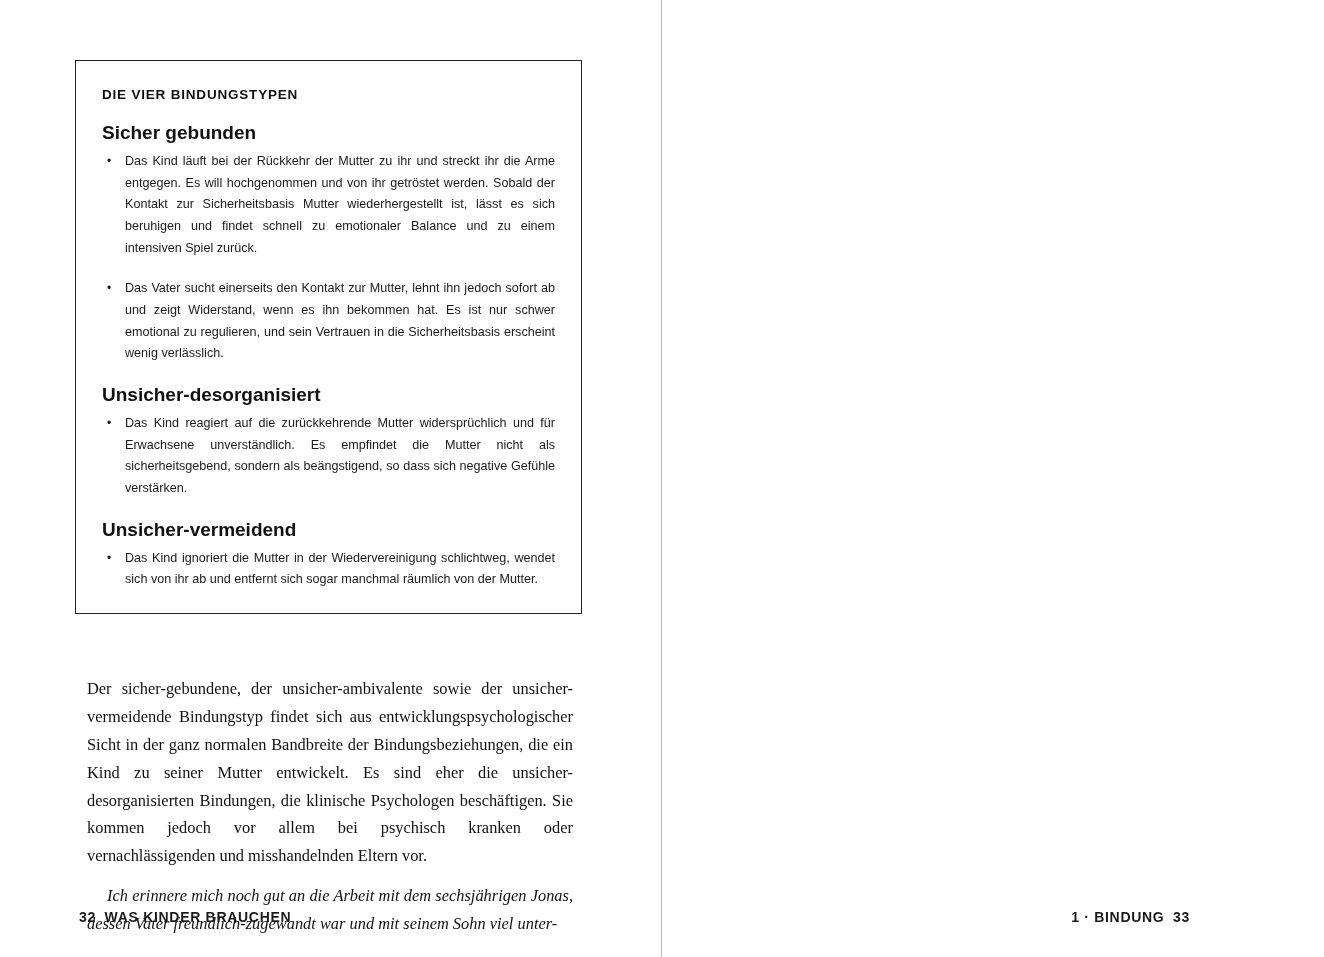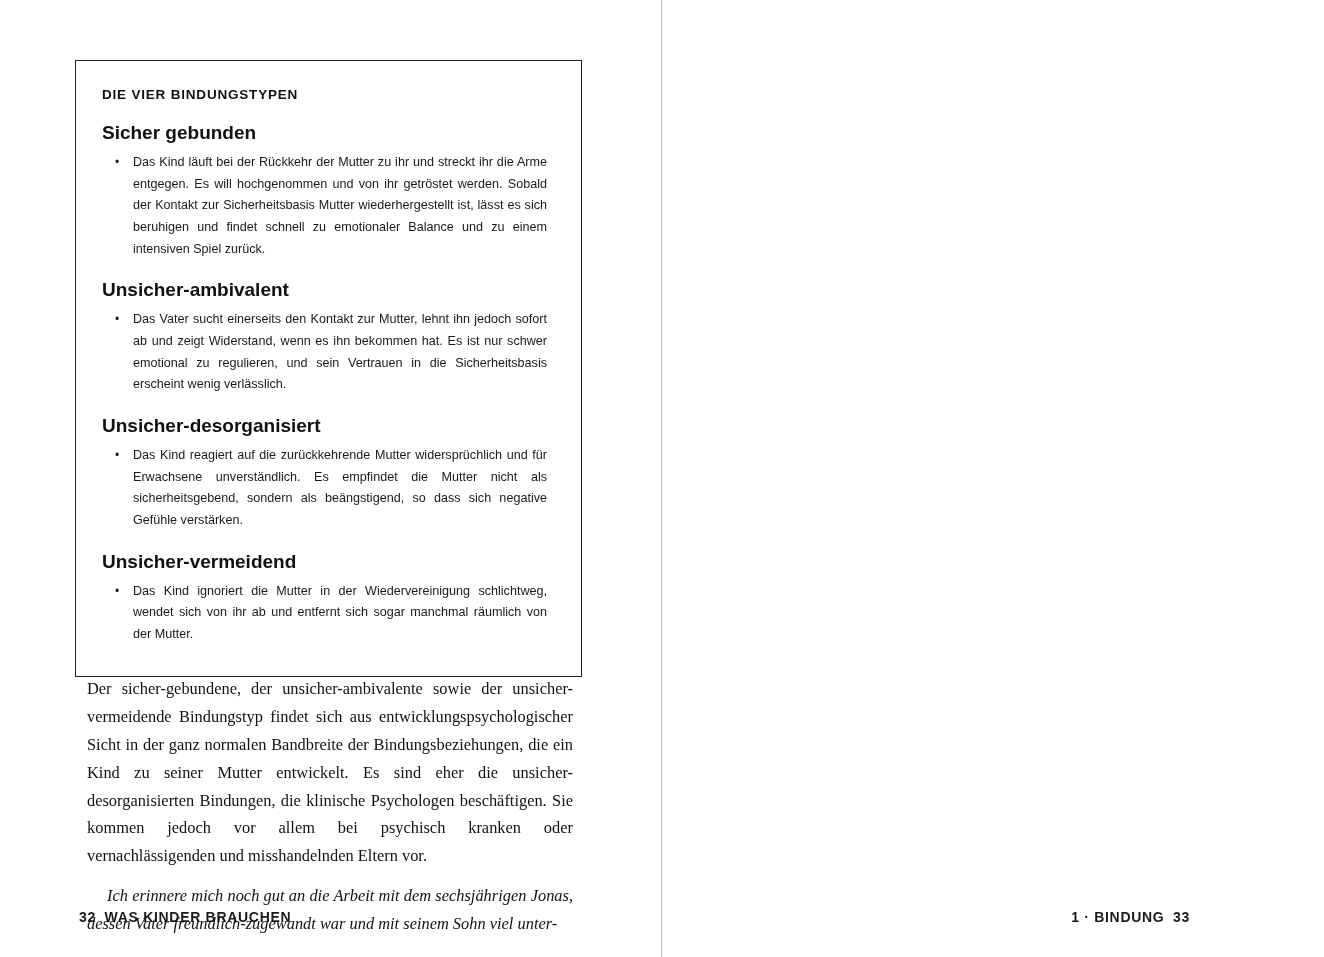--- a/index.html
+++ b/index.html
@@ -58,21 +58,21 @@
   .box-sub {
     font-size: 19px;
     font-weight: bold;
     margin: 0 0 7px 0;
     color: #111;
   }
   .box-group { margin-bottom: 19px; }
   .box-group:last-child { margin-bottom: 0; }
   ul.bullets {
     list-style: none;
-    margin: 8px;
+    margin: 0;
     padding: 0;
   }
   ul.bullets li {
     position: relative;
     padding-left: 23px;
     font-size: 12.6px;
     line-height: 1.72;
     color: #1a1a1a;
     text-align: justify;
   }
@@ -125,21 +125,20 @@
       <div class="box-title">DIE VIER BINDUNGSTYPEN</div>
 
       <div class="box-group">
         <div class="box-sub">Sicher gebunden</div>
         <ul class="bullets">
           <li>Das Kind läuft bei der Rückkehr der Mutter zu ihr und streckt ihr die Arme entgegen. Es will hochgenommen und von ihr getröstet werden. Sobald der Kontakt zur Sicherheitsbasis Mutter wiederhergestellt ist, lässt es sich beruhigen und findet schnell zu emotionaler Balance und zu einem intensiven Spiel zurück.</li>
         </ul>
       </div>
 
       <div class="box-group">
-        <div class="box-sub">Unsicher-ambivalent</div>
         <ul class="bullets">
           <li>Das Vater sucht einerseits den Kontakt zur Mutter, lehnt ihn jedoch sofort ab und zeigt Widerstand, wenn es ihn bekommen hat. Es ist nur schwer emotional zu regulieren, und sein Vertrauen in die Sicherheitsbasis erscheint wenig verlässlich.</li>
         </ul>
       </div>
 
       <div class="box-group">
         <div class="box-sub">Unsicher-desorganisiert</div>
         <ul class="bullets">
           <li>Das Kind reagiert auf die zurückkehrende Mutter widersprüchlich und für Erwachsene unverständlich. Es empfindet die Mutter nicht als sicherheitsgebend, sondern als beängstigend, so dass sich negative Gefühle verstärken.</li>
         </ul>

